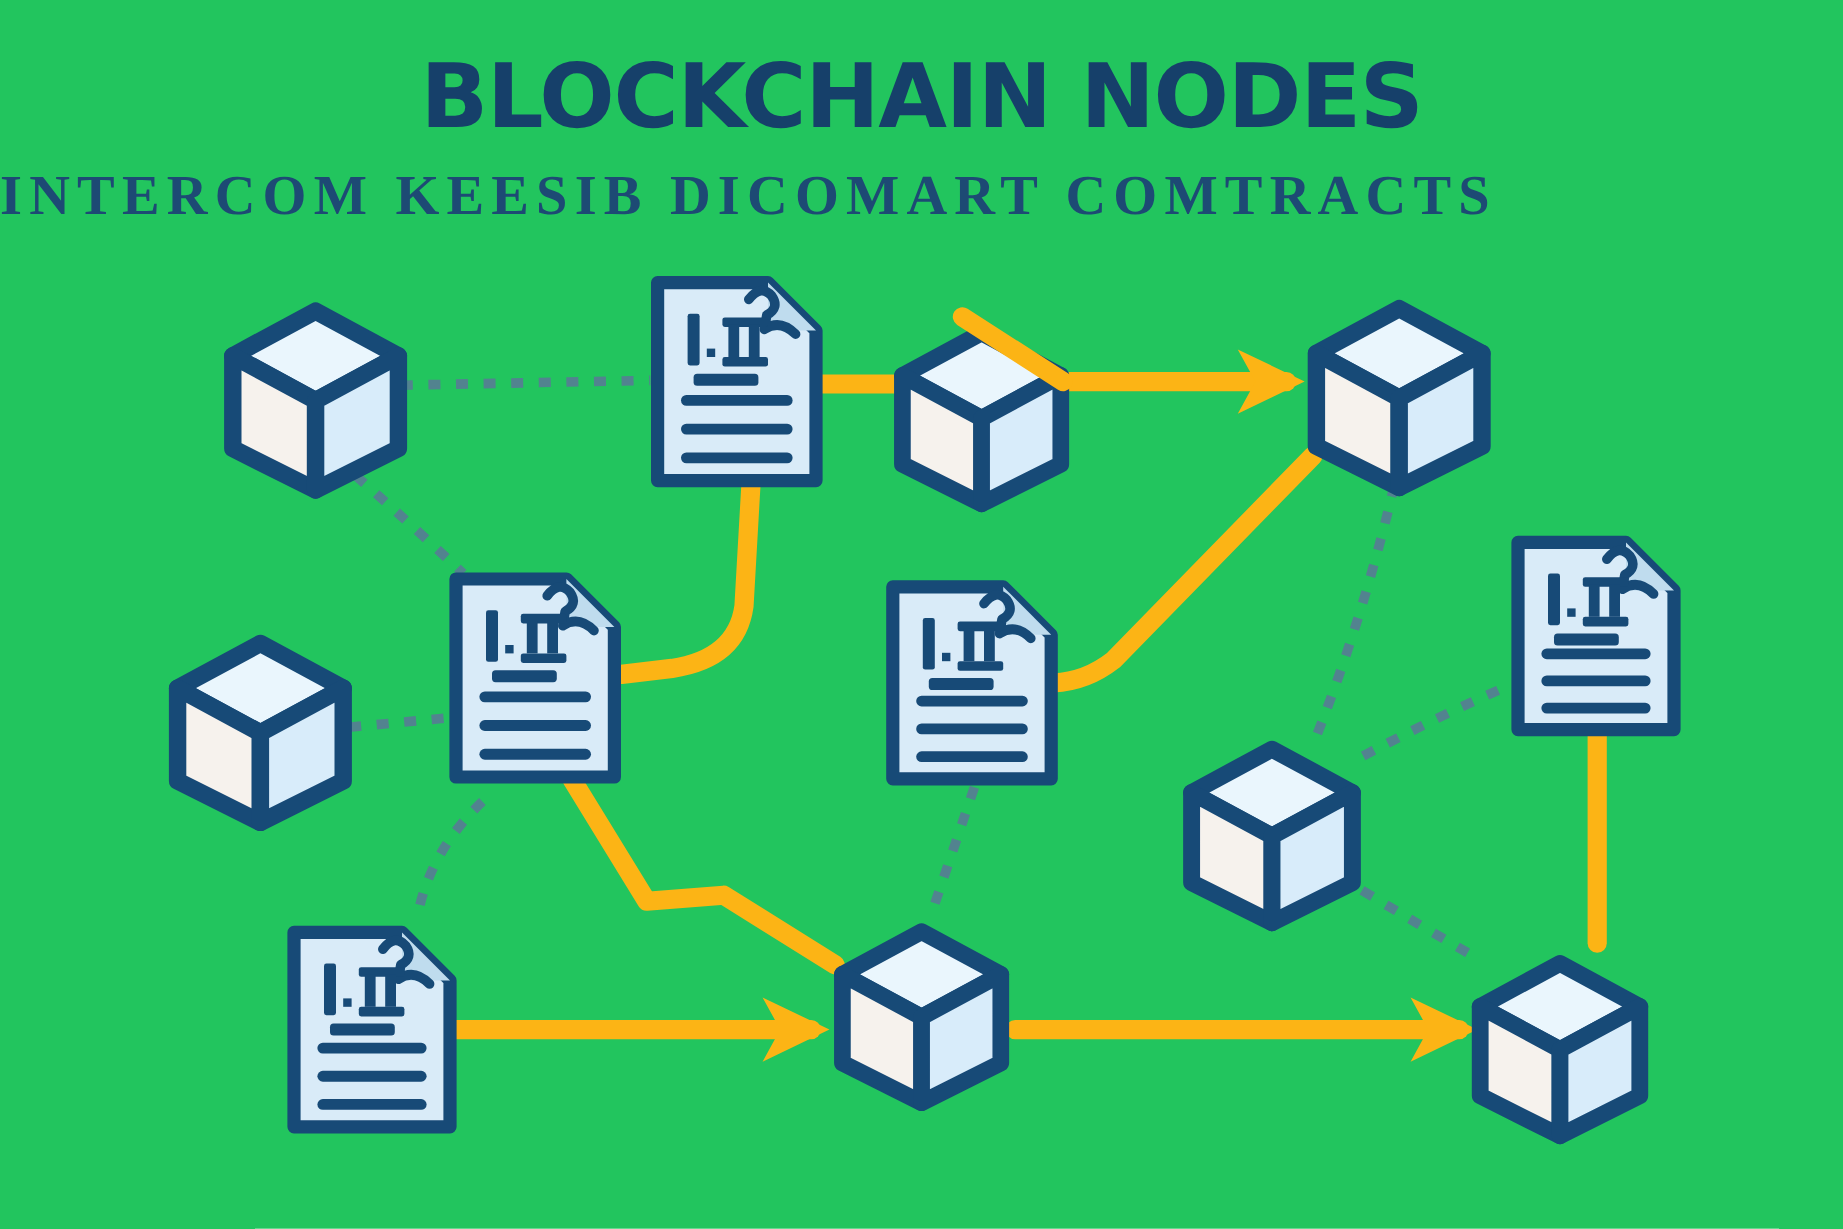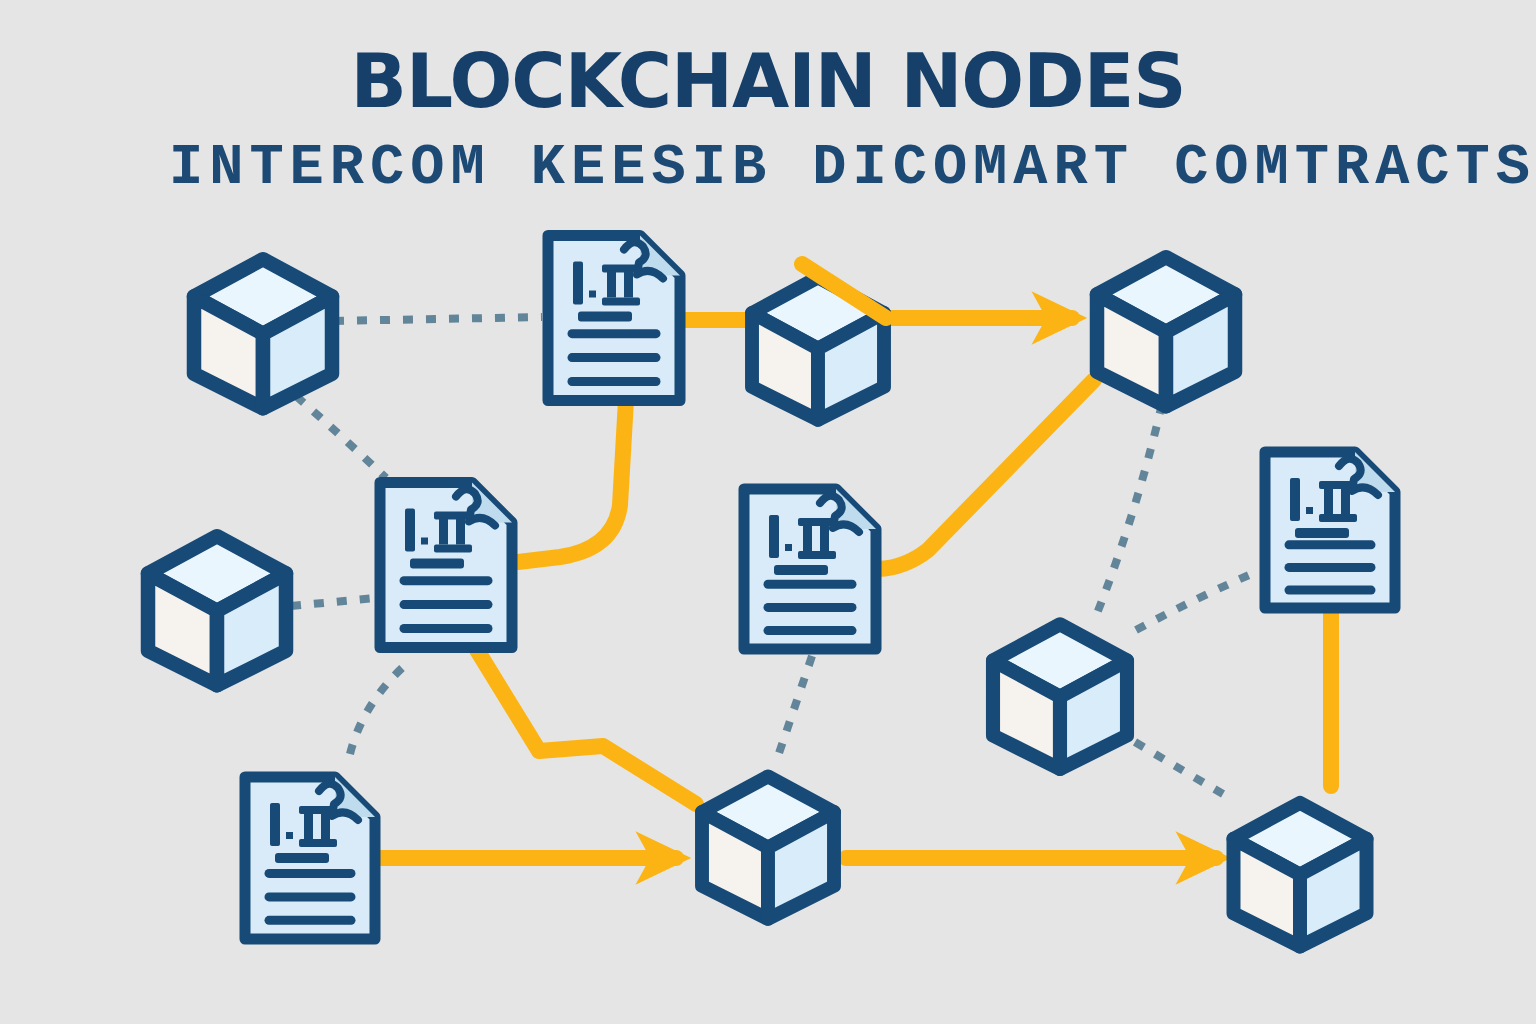--- a/index.html
+++ b/index.html
@@ -2,34 +2,34 @@
 <html><head>
 <meta charset="utf-8">
 <style>
   html, body { margin: 0; padding: 0; }
   body {
     width: 1536px; height: 1024px; overflow: hidden;
     font-family: "Liberation Sans", sans-serif;
   }
   .stage {
     position: relative; width: 1536px; height: 1024px;
-    background: #e5e5e5;
+    background: #22c55e;
   }
   .title {
     position: absolute; top: 38px; left: 0; width: 100%;
     margin: 0; text-align: center;
     font-family: "DejaVu Sans", sans-serif;
     font-weight: bold; font-size: 74px; letter-spacing: -1px;
     color: #16406a;
   }
   .subtitle {
     position: absolute; top: 136px; left: 0; width: 100%;
-    margin: 0; text-align: right;
-    font-family: Liberation Mono, monospace;
-    font-weight: bold; font-size: 57px; letter-spacing: 6px;
+    margin: 0; text-align: left;
+    font-family: Liberation Serif, serif;
+    font-weight: bold; font-size: 47px; letter-spacing: 6px;
     color: #1d4a74;
   }
   svg.diagram { position: absolute; top: 0; left: 0; }
 </style>
 </head>
 <body>
 
 <div class="stage">
   <h1 class="title">BLOCKCHAIN NODES</h1>
   <h2 class="subtitle">INTERCOM KEESIB DICOMART COMTRACTS</h2>

